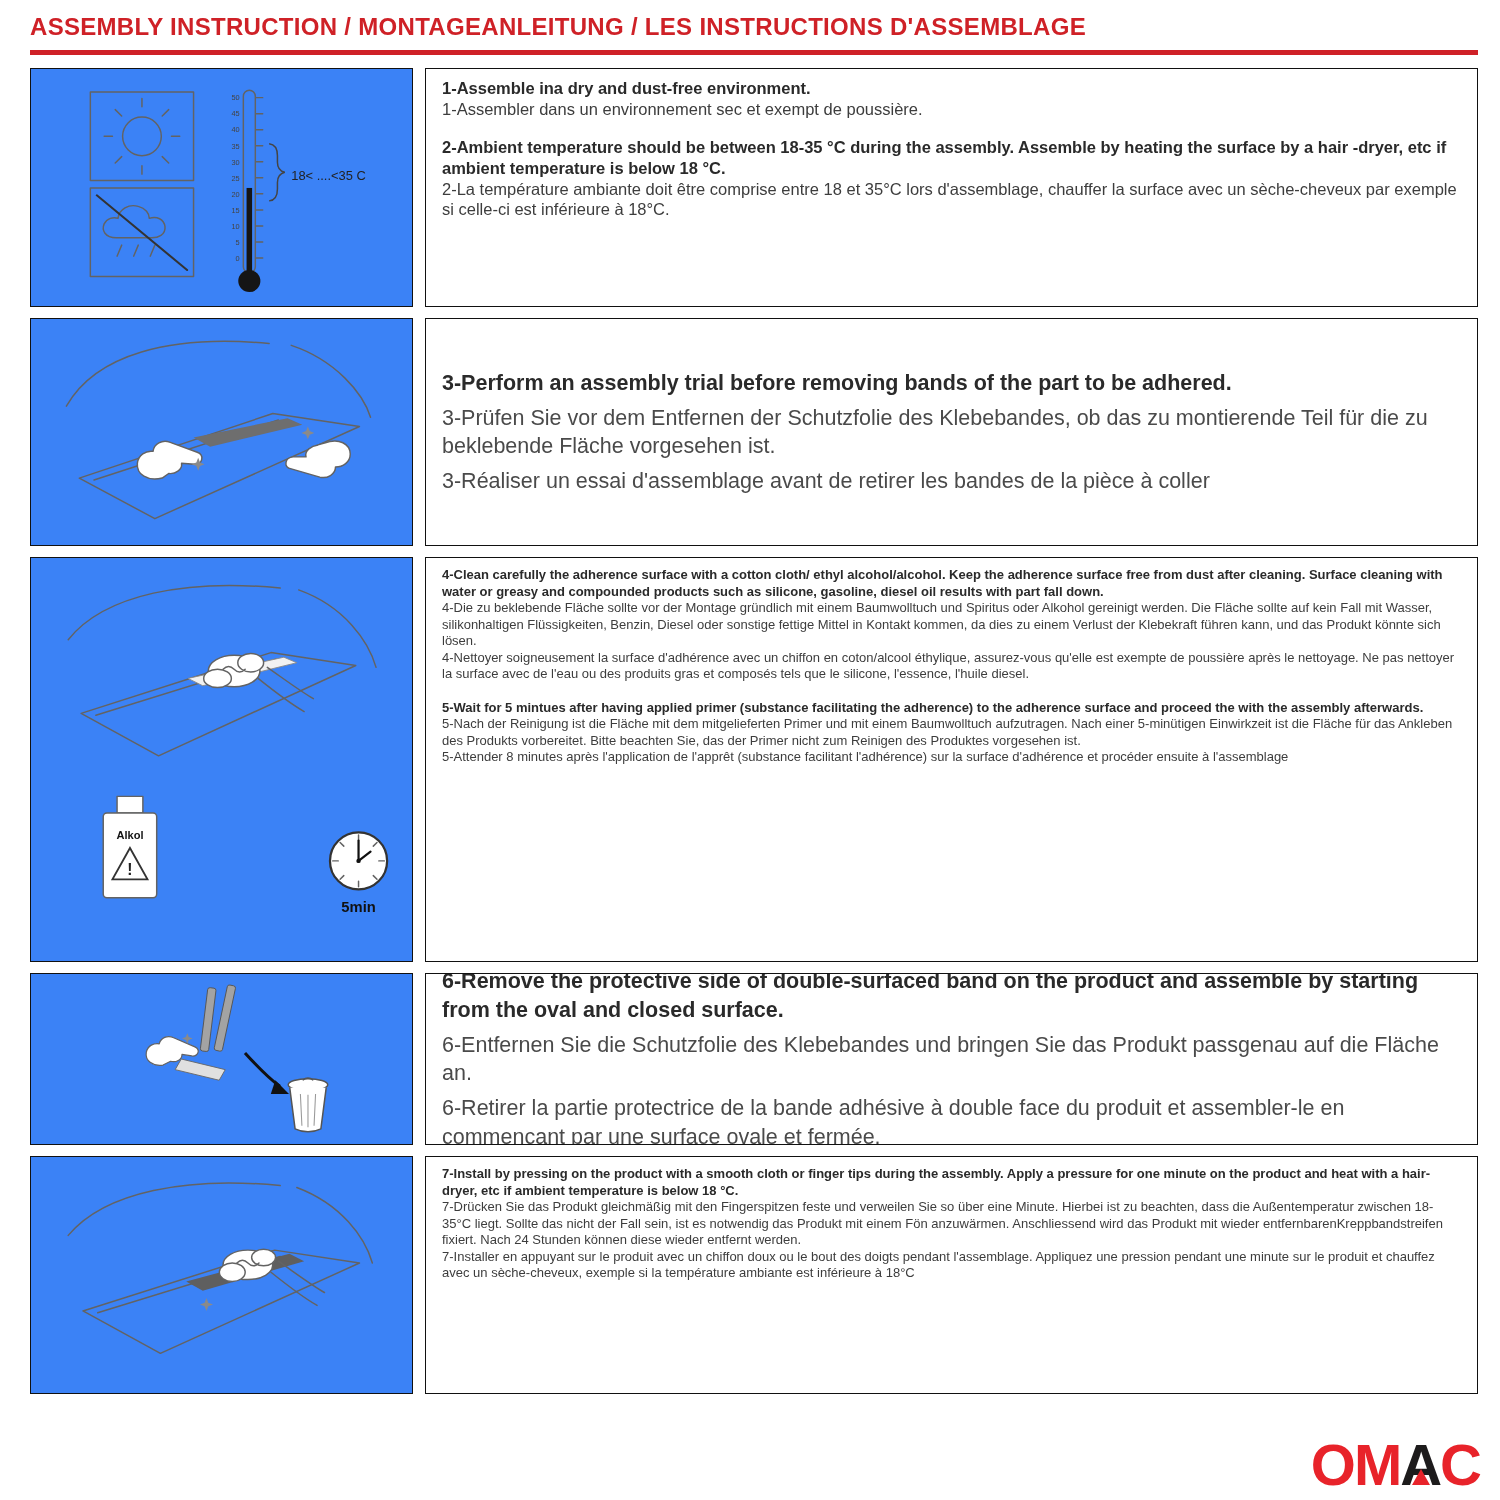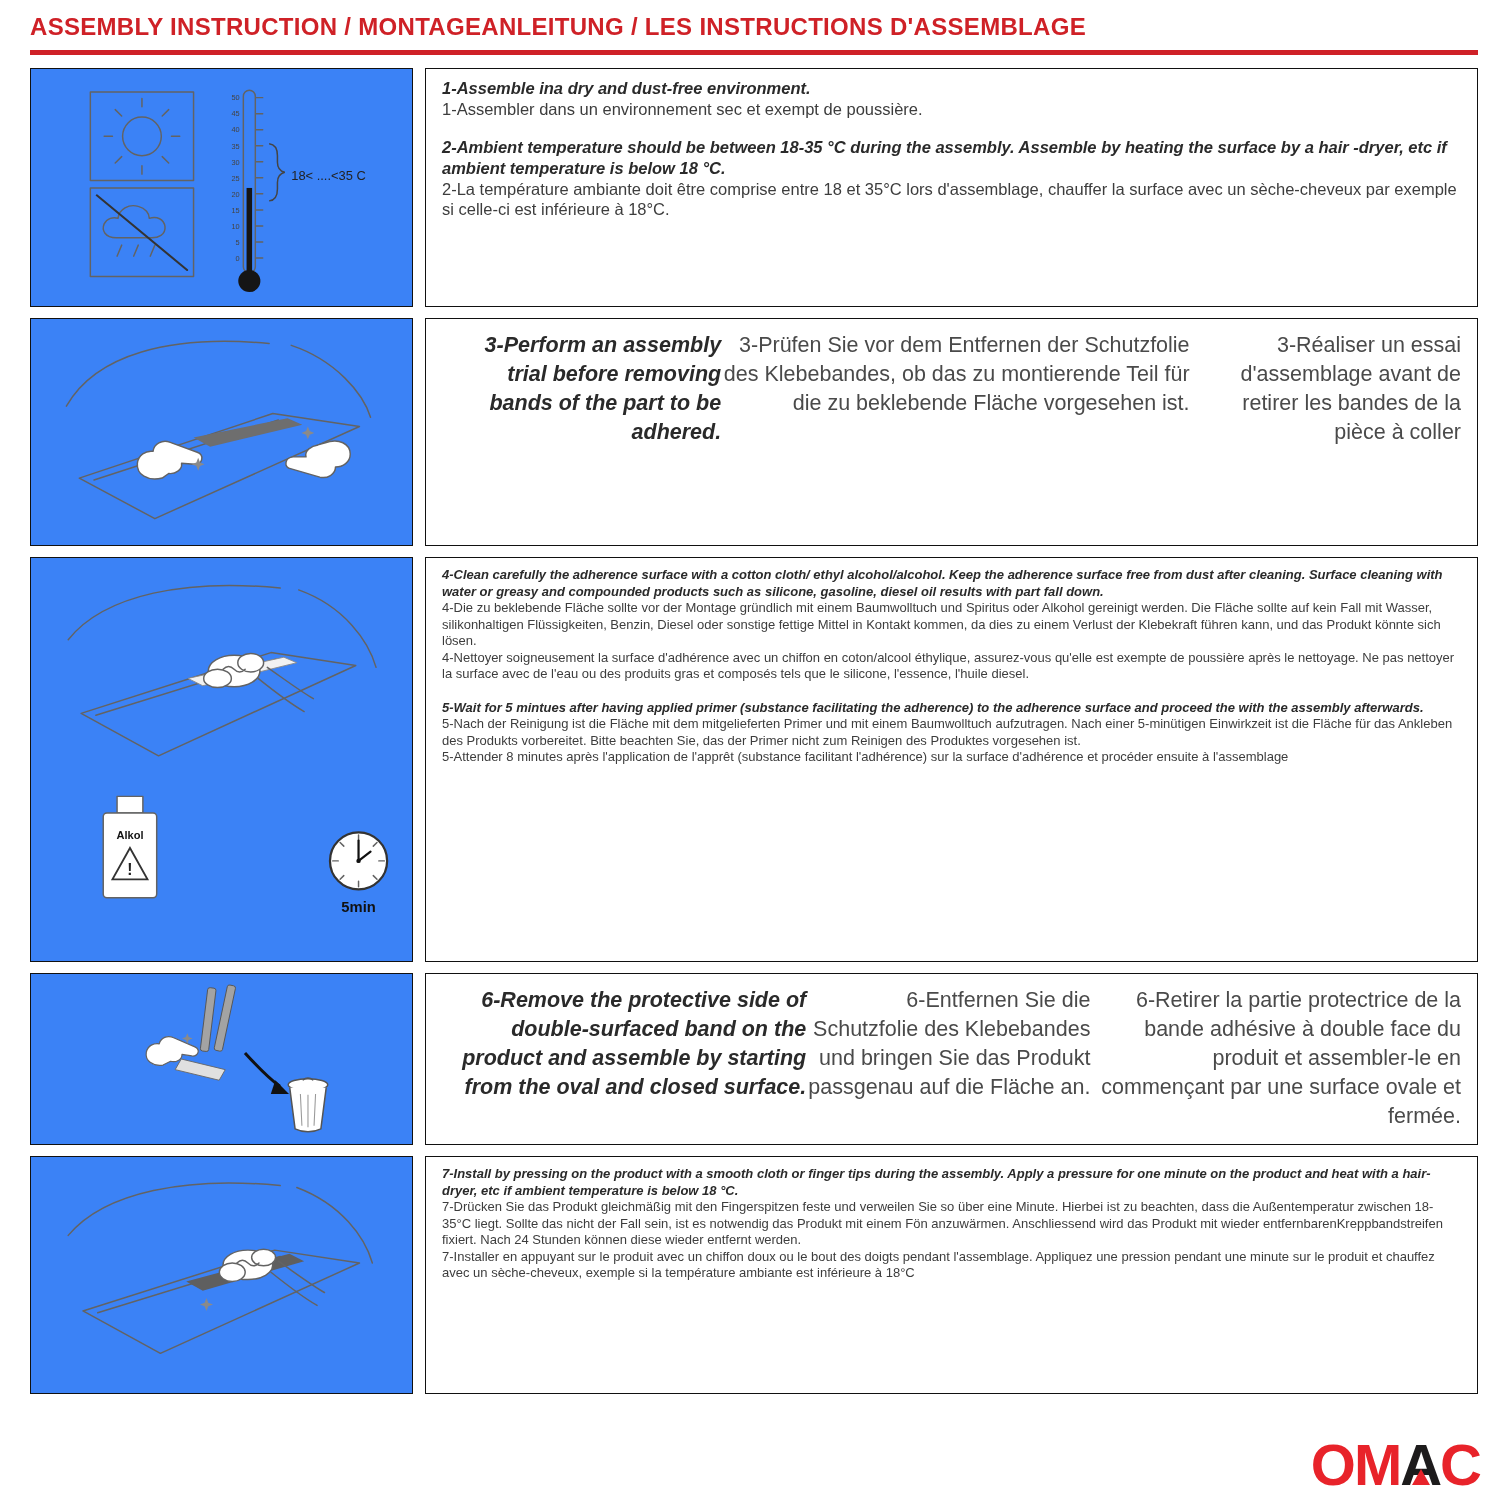--- a/index.html
+++ b/index.html
@@ -8,24 +8,24 @@
     padding:14px 22px 0 30px;overflow:hidden;background:#fff;
     font-family:"Liberation Sans","DejaVu Sans",sans-serif;
   }
   .title{margin:0;color:#cf2127;font-size:24px;line-height:1.1;font-weight:bold;letter-spacing:.3px;}
   .rule{height:5px;background:#cf2127;margin:10px 0 13px 0;}
   .row{display:flex;gap:12px;margin-bottom:11px;}
   .h1{height:239px}.h2{height:228px}.h3{height:405px}.h4{height:172px}.h5{height:238px}
   .figbox{flex:0 0 383px;width:383px;border:1.6px solid #111;box-sizing:border-box;background:#3b82f6;overflow:hidden;padding-left:28px;}
   .figbox svg{width:100%;height:100%;display:block;}
   .textbox{flex:1;border:1.6px solid #111;box-sizing:border-box;padding:9px 16px;overflow:hidden;background:#fff;}
-  .textbox.center{display:flex;flex-direction:row;justify-content:center;text-align:right;}
+  .textbox.center{display:flex;flex-direction:column;justify-content:center;}
   .p{margin:0;font-size:16.5px;line-height:1.26;color:#3d3d3d;}
   .small .p{font-size:13px;line-height:1.27;}
-  .p.b{font-weight:bold;color:#2a2a2a;font-style:italic;}
+  .p.b{font-weight:bold;color:#2a2a2a;}
   .p.gap{margin-top:17px;}
   .big .p{font-size:21.5px;line-height:1.34;color:#4a4a4a;margin:3px 0;}
   .big .p.b{color:#2a2a2a;}
   
   .ln{fill:none;stroke:#636363;stroke-width:1.6;stroke-linecap:round;stroke-linejoin:round;}
   .lnb{fill:none;stroke:#333;stroke-width:2.2;stroke-linecap:round;stroke-linejoin:round;}
   .fillw{fill:#fff;stroke:#636363;stroke-width:1.6;stroke-linejoin:round;}
   svg text{font-family:"Liberation Sans",sans-serif;fill:#333;}
   .tick-num{font-size:8px;text-anchor:end;fill:#444;}
   .fig-label{font-size:14px;fill:#222;}

